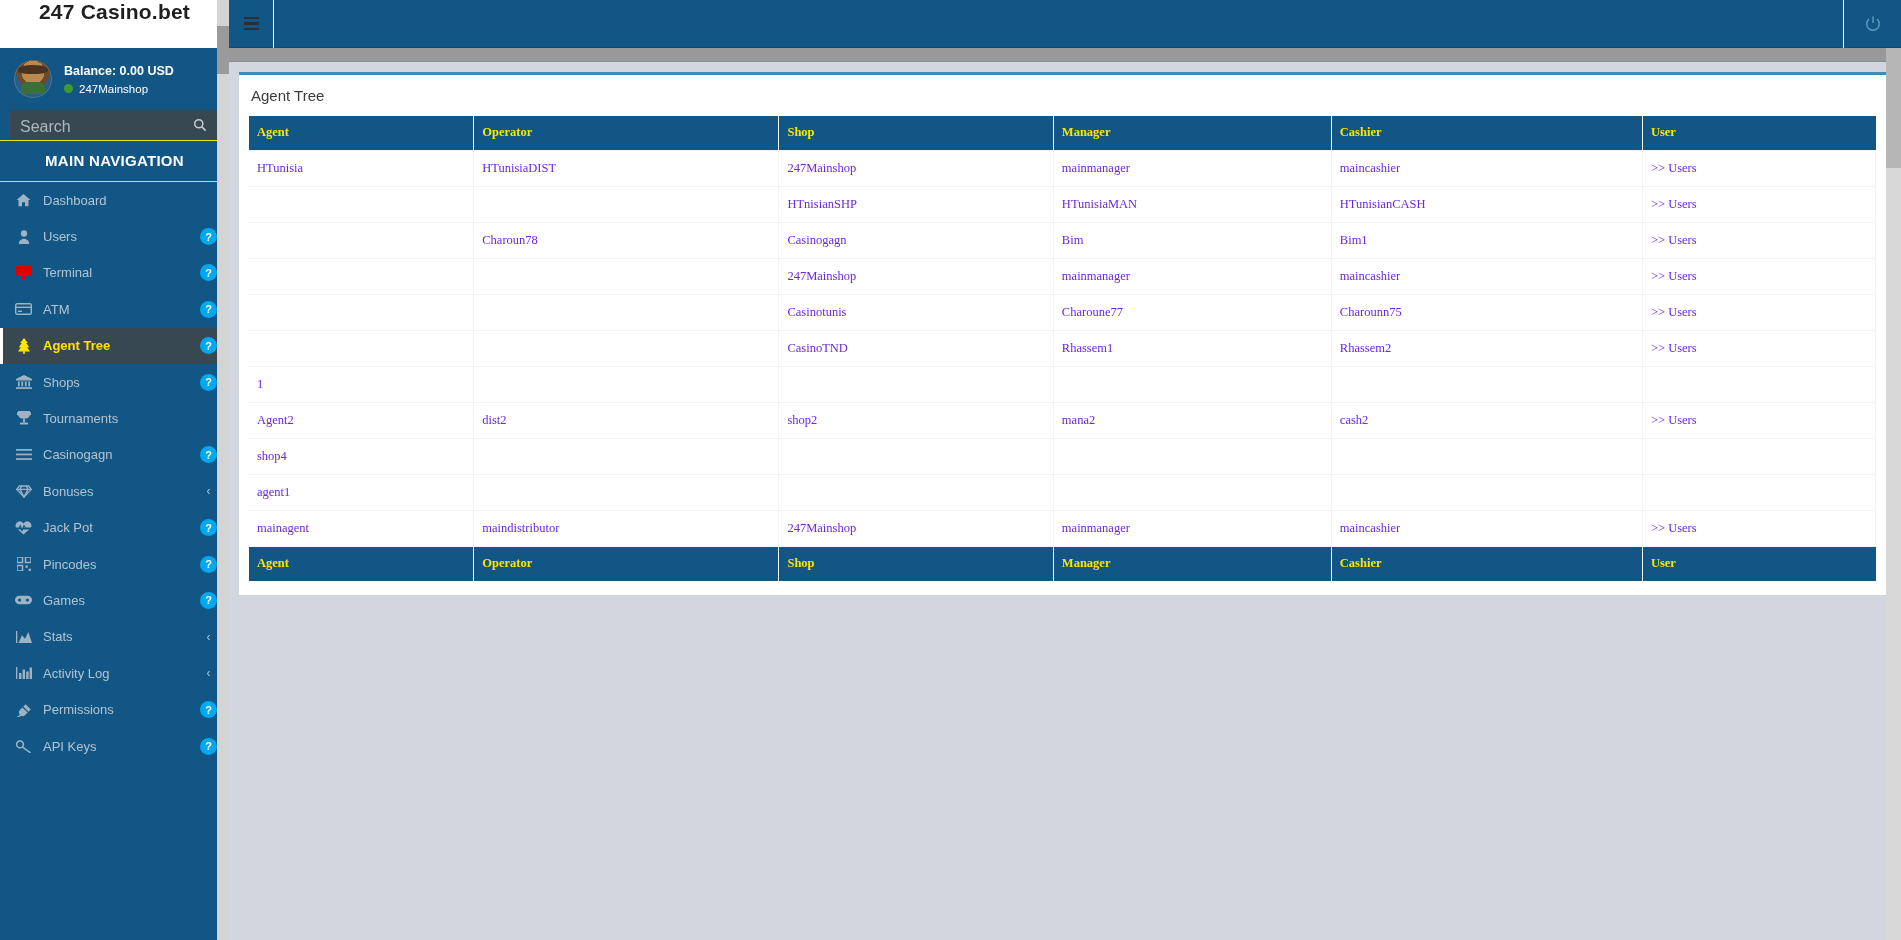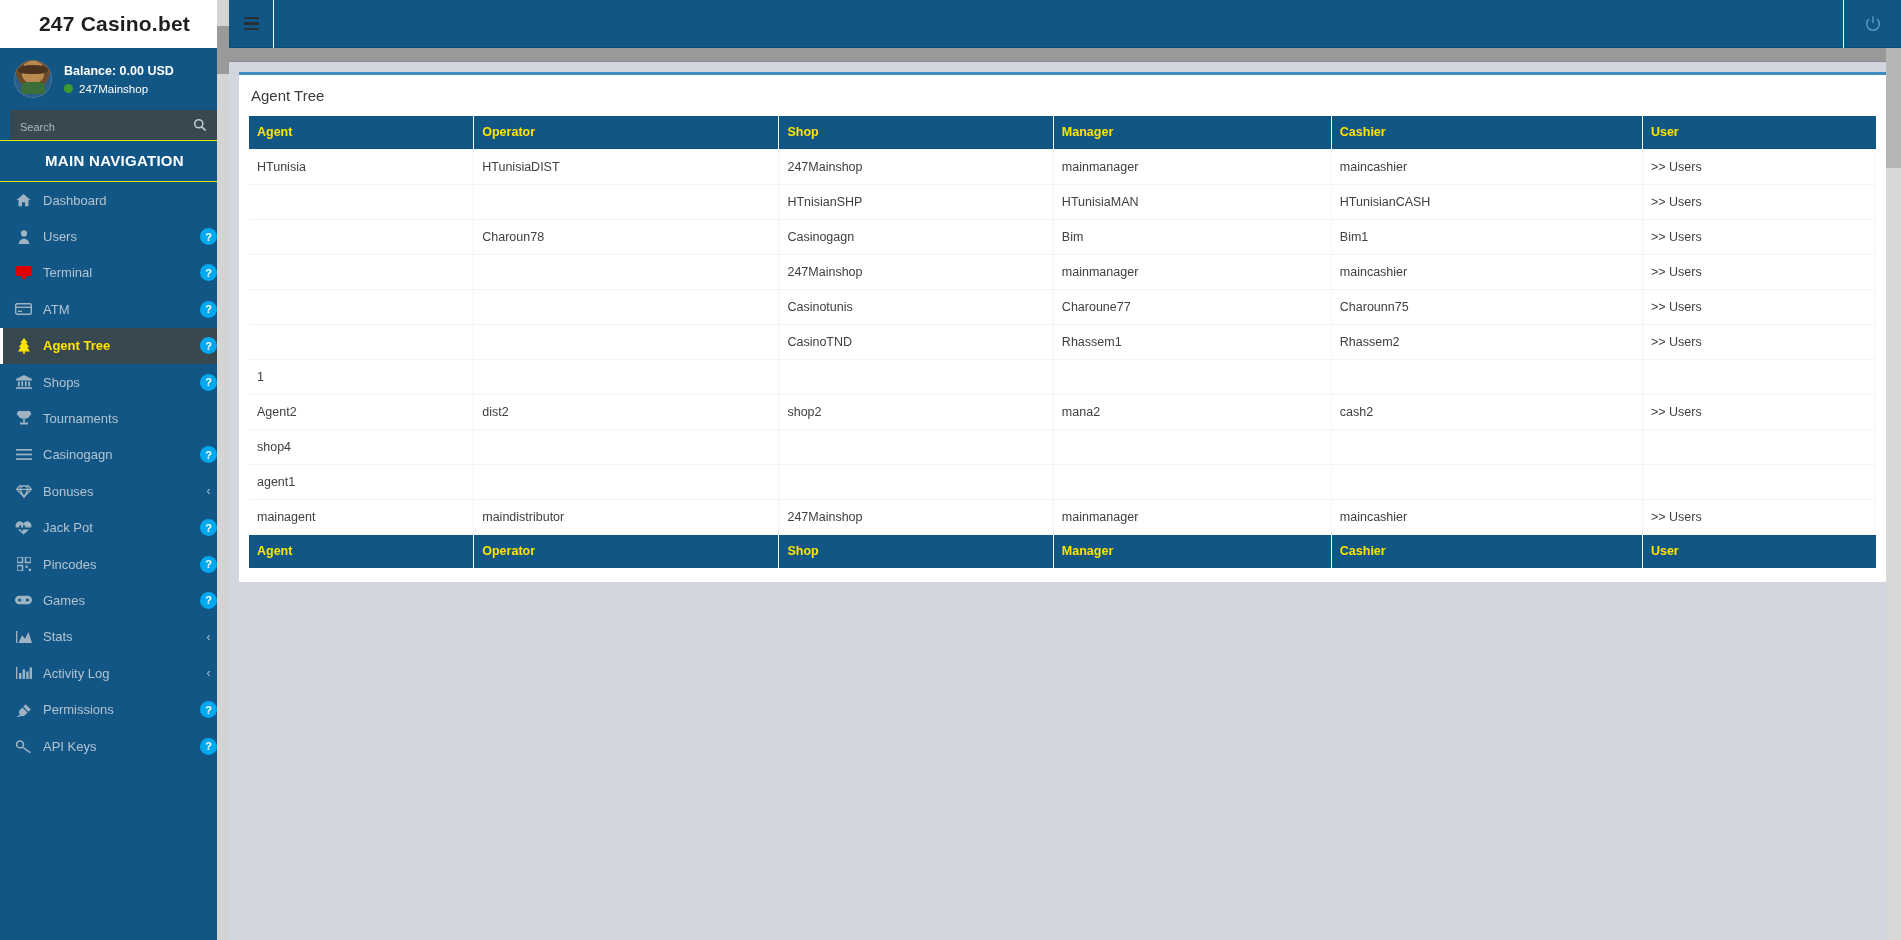--- a/index.html
+++ b/index.html
@@ -14,21 +14,21 @@
   
   .sidebar {
     width: 229px; min-width: 229px; height: 940px;
     background: #125685;
     display: flex; flex-direction: column;
     overflow: hidden;
     position: relative;
   }
   .logo-bar {
     height: 48px; min-height: 48px; background: #ffffff;
-    display: flex; align-items: center; justify-content: center;
+    display: flex; justify-content: center;
   }
   .logo-text {
     font-size: 21px; font-weight: bold; color: #1f1f1f;
     letter-spacing: .2px;
   }
   .user-panel {
     display: flex; align-items: center; padding: 12px 10px 10px 14px; gap: 12px;
   }
   .avatar {
     width: 38px; height: 38px; border-radius: 50%;
@@ -49,21 +49,21 @@
   .status-line { font-size: 11.5px; color: #ffffff; display: flex; align-items: center; gap: 6px; }
   .status-dot { width: 9px; height: 9px; border-radius: 50%; background: #3f9b30; display: inline-block; }
 
   .search-wrap {
     margin: 2px 12px 0 10px; height: 30px;
     background: #374850; display: flex; align-items: center;
     position: relative;
   }
   .search-input {
     border: 0; outline: none; background: transparent;
-    color: #bfc7cc; font-size: 11px; font-family: "Liberation Sans", sans-serif;
+    color: #bfc7cc; font-size: 16px; font-family: "Liberation Sans", sans-serif;
     padding: 4px 28px 0 10px; height: 38px; width: 100%;
   }
   .search-input::placeholder { color: #aeb7bd; }
   .search-btn {
     position: absolute; right: 6px; top: 0; height: 30px; width: 22px;
     display: flex; align-items: center; justify-content: center;
     background: transparent; border: 0; cursor: pointer;
   }
   .search-btn svg { stroke: #c4ccd1; fill: none; stroke-width: 1.8; }
 
@@ -126,36 +126,36 @@
   }
   .box {
     background: #ffffff; border-top: 3px solid #3c8dbc;
     width: 100%;
   }
   .box-header {
     padding: 12px 12px 12px 12px; font-size: 15px; color: #3b3b3b;
   }
   .box-body { padding: 0 10px 14px 10px; }
 
-  table.agent-table { width: 100%; border-collapse: collapse; table-layout: fixed; }
+  table.agent-table { width: 100%; border-collapse: collapse; table-layout: fixed; font-family: Liberation Serif, serif; }
   table.agent-table thead th,
   table.agent-table tfoot th {
     background: #125685; color: #ffe400; font-size: 12.5px; font-weight: bold;
     text-align: left; padding: 9px 8px 10px 8px;
     border-right: 1px solid #ffffff; height: 32px;
   }
   table.agent-table thead th:last-child,
   table.agent-table tfoot th:last-child { border-right: 0; }
   table.agent-table td {
     font-size: 12.5px; color: #5f9bc8; padding: 10px 8px;
     border: 1px solid #f2f4f6; border-left: 0; border-right: 1px solid #f2f4f6;
     vertical-align: top; height: 31px; white-space: nowrap; overflow: hidden;
   }
   table.agent-table td.empty { color: transparent; }
-  .cell-link { color: #404040; text-decoration: none; cursor: pointer; margin-top: 20px; }
+  .cell-link { color: #6d28d9; text-decoration: none; cursor: pointer; margin-top: 20px; }
   .col-agent   { width: 190px; }
   .col-operator{ width: 258px; }
   .col-shop    { width: 232px; }
   .col-manager { width: 235px; }
   .col-cashier { width: 263px; }
   .col-user    { width: 197px; }
 
   
   .vscroll {
     position: absolute; right: 0; top: 48px; width: 15px; height: 892px;

